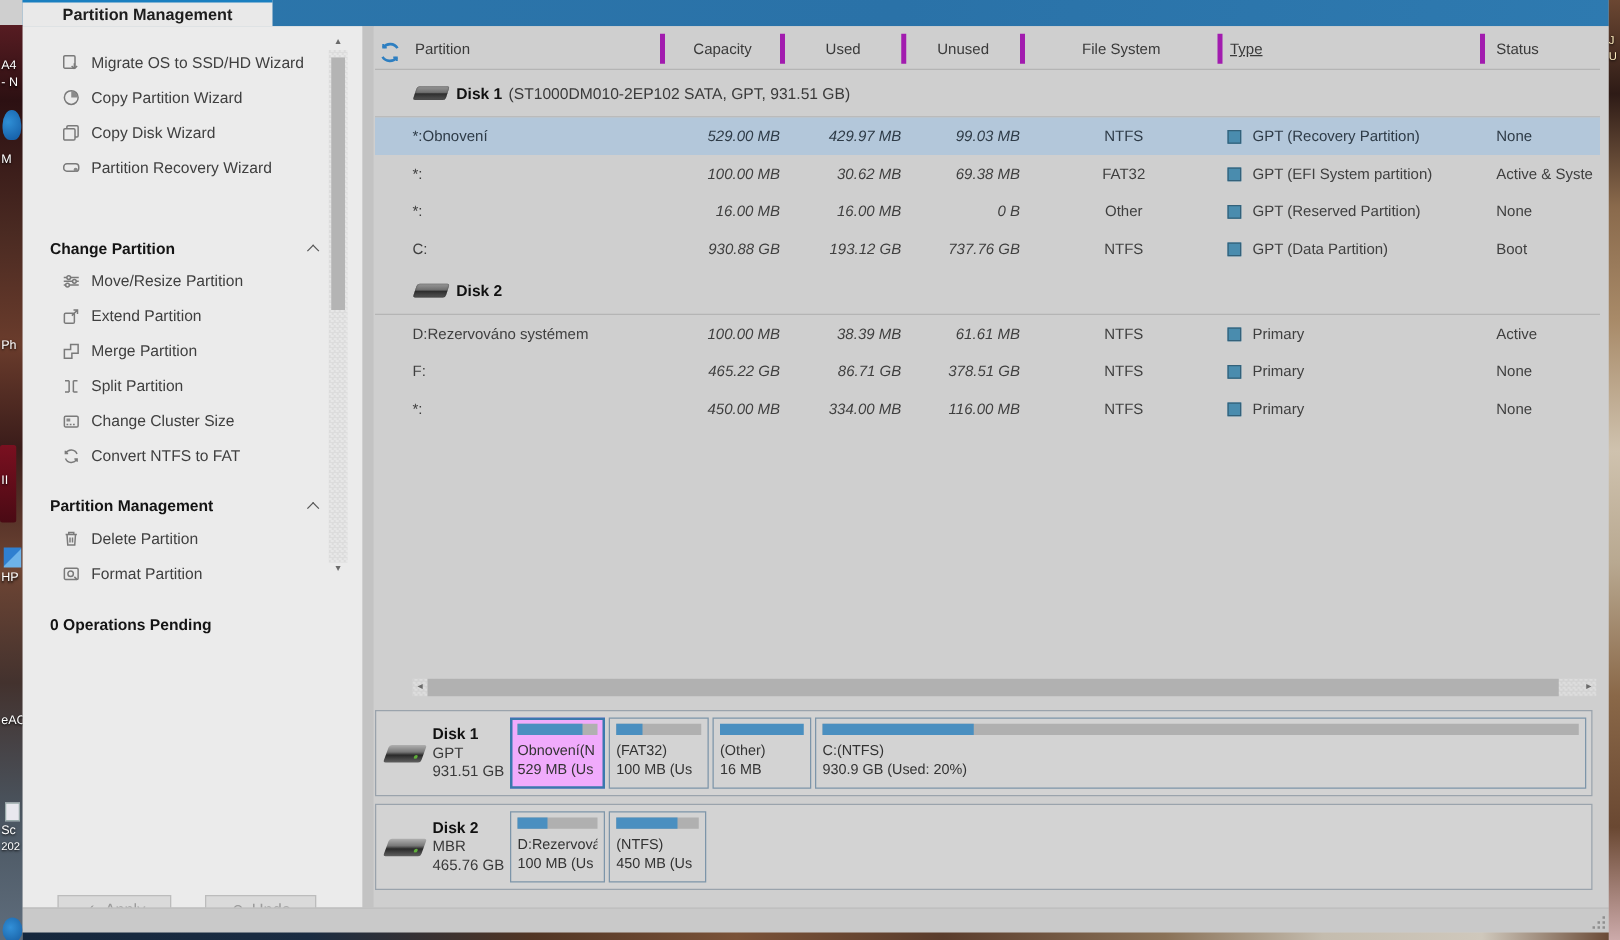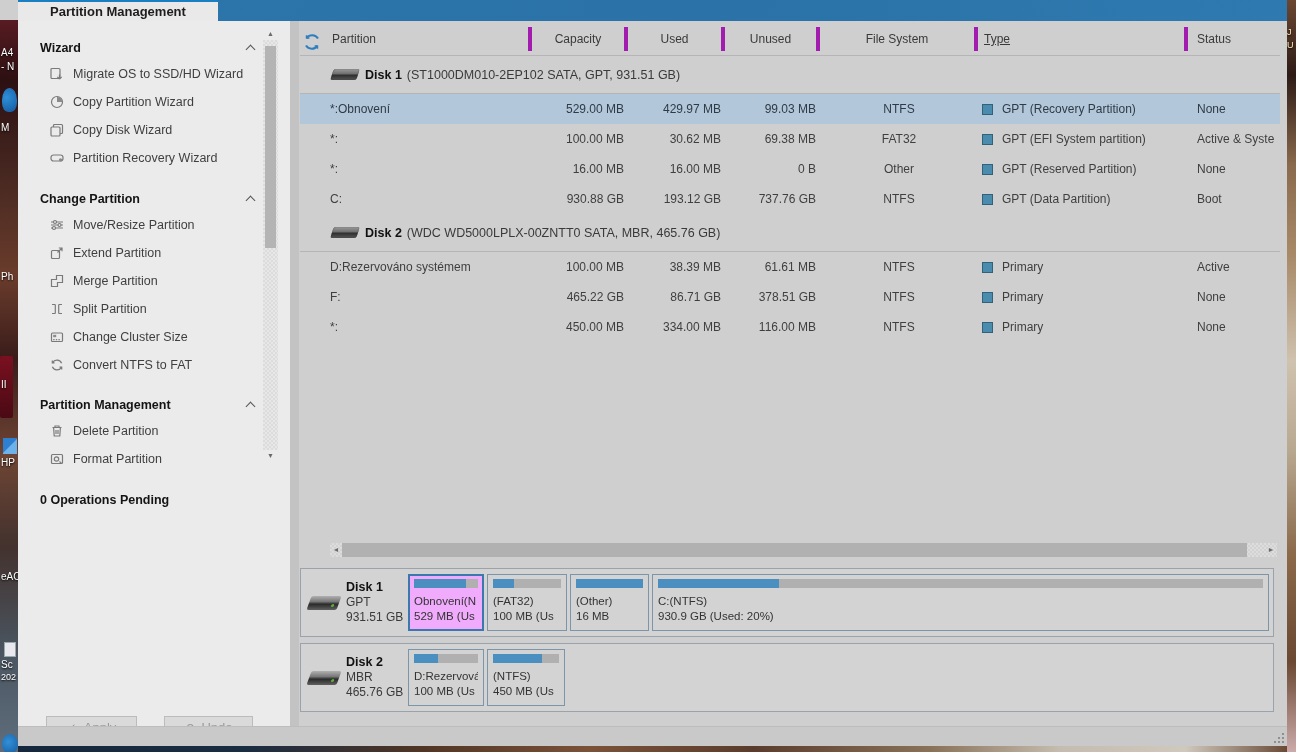--- a/index.html
+++ b/index.html
@@ -66,21 +66,21 @@
   .th.c-type { padding-left:6px;text-decoration:underline; } .th.c-status { padding-left:9px; }
 
   .tbody { position:absolute; left:1px; top:35px; width:980px; }
   .dhdr { height:38px; display:flex; align-items:center; padding-left:32px; border-bottom:1px solid #b5b5b5; font-size:12.5px; color:#3a3a3a; }
   .dhdr b { color:#111; margin:0 5px 0 7px; }
   .hdd { width:26px; height:11px; border-radius:2px; background:linear-gradient(180deg,#9a9a9a 0%,#6e6e6e 45%,#2e2e2e 55%,#555 100%); box-shadow:inset 0 0 1px #222; transform:skewX(-18deg);}
   .prow { height:30px; display:flex; align-items:center; font-size:12px; color:#3f3f3f; cursor:default;}
   .prow.selected { background:#b3c7da; color:#2e3b47;}
   .cell { overflow:hidden; white-space:nowrap; }
   .cell.c-name { padding-left:30px; }
-  .cell.c-cap,.cell.c-used,.cell.c-unused { text-align:right; padding-right:4px; }
+  .cell.c-cap,.cell.c-used,.cell.c-unused { text-align:right; padding-right:4px;font-style:italic; }
   .cell.c-fs { text-align:center; }
   .cell.c-type { display:flex; align-items:center; gap:9px; padding-left:4px; }
   .cell.c-status { padding-left:9px; }
   .sq { width:11px; height:11px; background:#4a8cae; border:1px solid #33617a; flex:0 0 11px;}
 
   
   .hs { position:absolute; left:31px; top:522px; width:947px; height:14px; display:flex; align-items:center; background:repeating-conic-gradient(#ddd 0% 25%,#d2d2d2 0% 50%) 0 0/4px 4px; }
   .hs .arr { height:14px; line-height:14px; flex:0 0 12px;}
   .hs-thumb { height:14px; background:#b1b1b1; flex:1 1 auto; margin-right:18px; }
 
@@ -133,24 +133,20 @@
 
   <div class="app">
     <div class="titlebar"></div>
     <div class="tab">
       <span>Partition Management</span>
     </div>
 
     <div class="sidebar">
 
       <div class="section" style="top:15px">
-        <div class="sec-hdr">
-          <span>Wizard</span>
-          <span class="chev"></span>
-        </div>
         <div class="s-item">
           <span class="ic">
               <svg width="16" height="16" viewBox="0 0 16 16">
                 <rect x="2" y="2.5" width="9" height="10" rx="1"></rect>
                 <path d="M10.5 8.5v4.5m0 0l-2.2-2.2m2.2 2.2l2.2-2.2"></path>
               </svg>
             </span>
           <span>Migrate OS to SSD/HD Wizard</span>
         </div>
         <div class="s-item">
@@ -362,21 +358,20 @@
           <div class="cell c-type">
               <span class="sq"></span>
               <span>GPT (Data Partition)</span>
             </div>
           <div class="cell c-status">Boot</div>
         </div>
 
         <div class="dhdr">
           <span class="hdd"></span>
           <b>Disk 2</b>
-          <span>(WDC WD5000LPLX-00ZNTT0 SATA, MBR, 465.76 GB)</span>
         </div>
 
         <div class="prow">
           <div class="cell c-name">D:Rezervováno systémem</div>
           <div class="cell c-cap">100.00 MB</div>
           <div class="cell c-used">38.39 MB</div>
           <div class="cell c-unused">61.61 MB</div>
           <div class="cell c-fs">NTFS</div>
           <div class="cell c-type">
               <span class="sq"></span>

